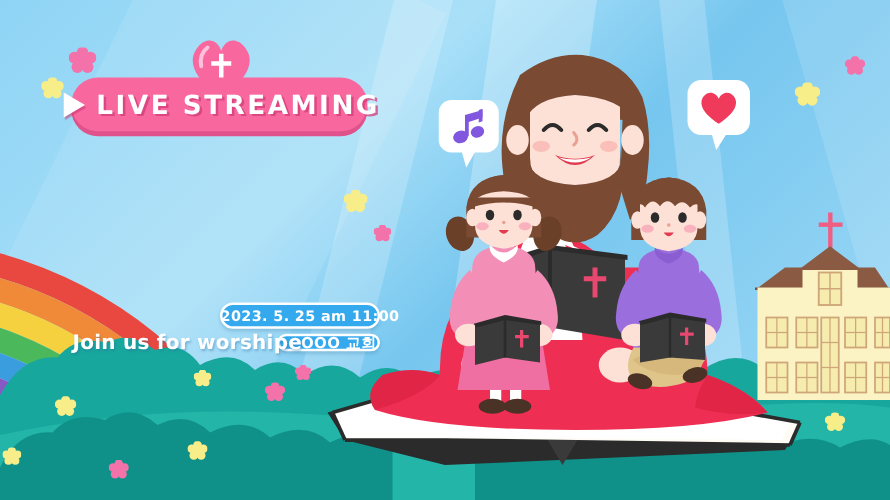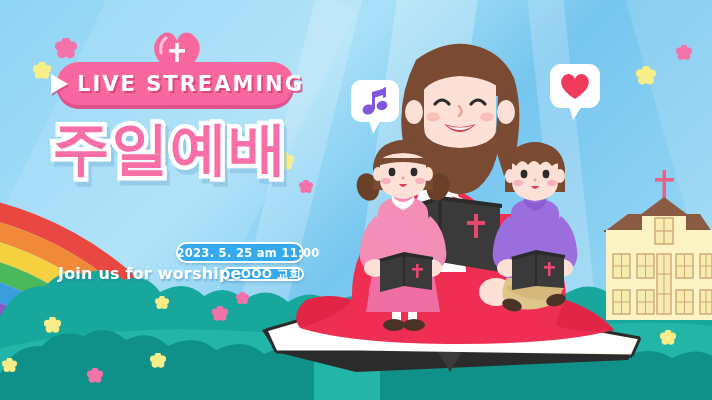--- a/index.html
+++ b/index.html
@@ -540,20 +540,19 @@
     <rect x="29.2" y="17" width="3.6" height="20" fill="#ffffff"></rect>
     <rect x="23" y="23" width="16" height="3.6" fill="#ffffff"></rect>
   </svg>
 
   <div class="livebadge">
     <span class="playtri"></span>
     <span class="livetext">LIVE STREAMING</span>
   </div>
 
   <div class="title">
-    <span class="ln l2">주일예배</span>
   </div>
 
   <div class="pill pill-date">2023. 5. 25 am 11:00</div>
   <div class="pill pill-church">OOO 교회</div>
   <div class="joinus">Join us for worshipe</div>
 
 </div>
 
 </body></html>

